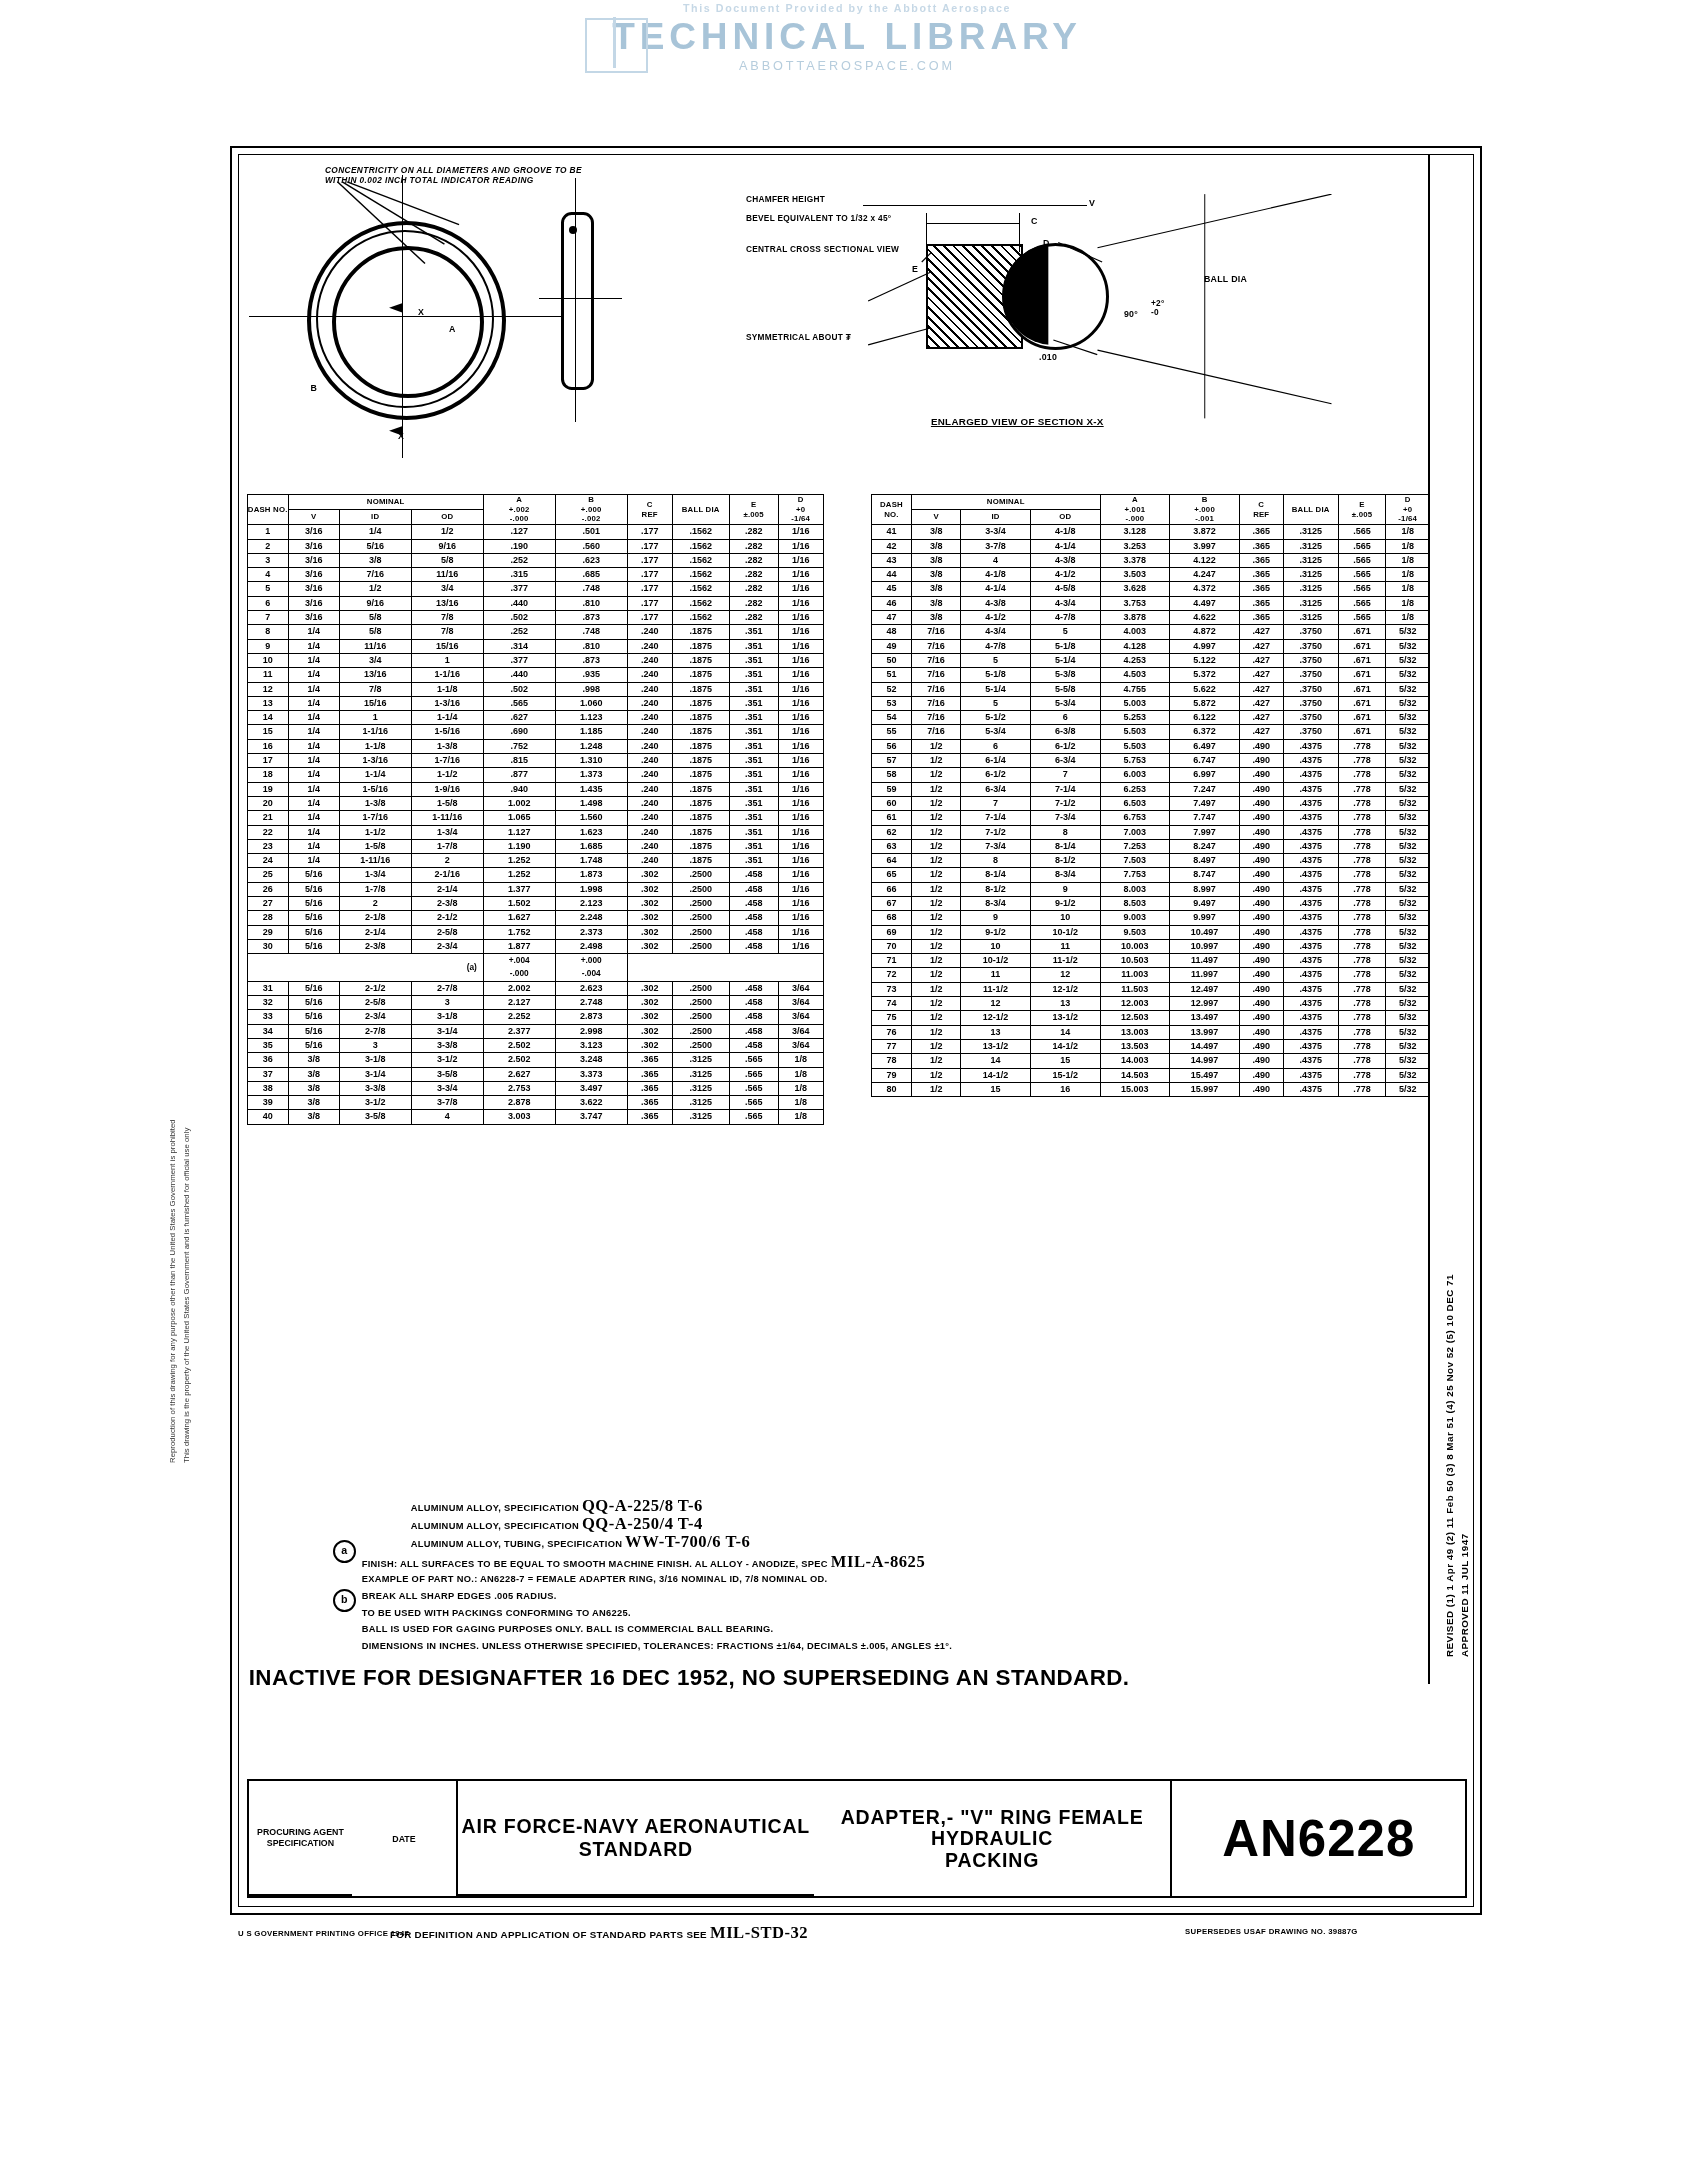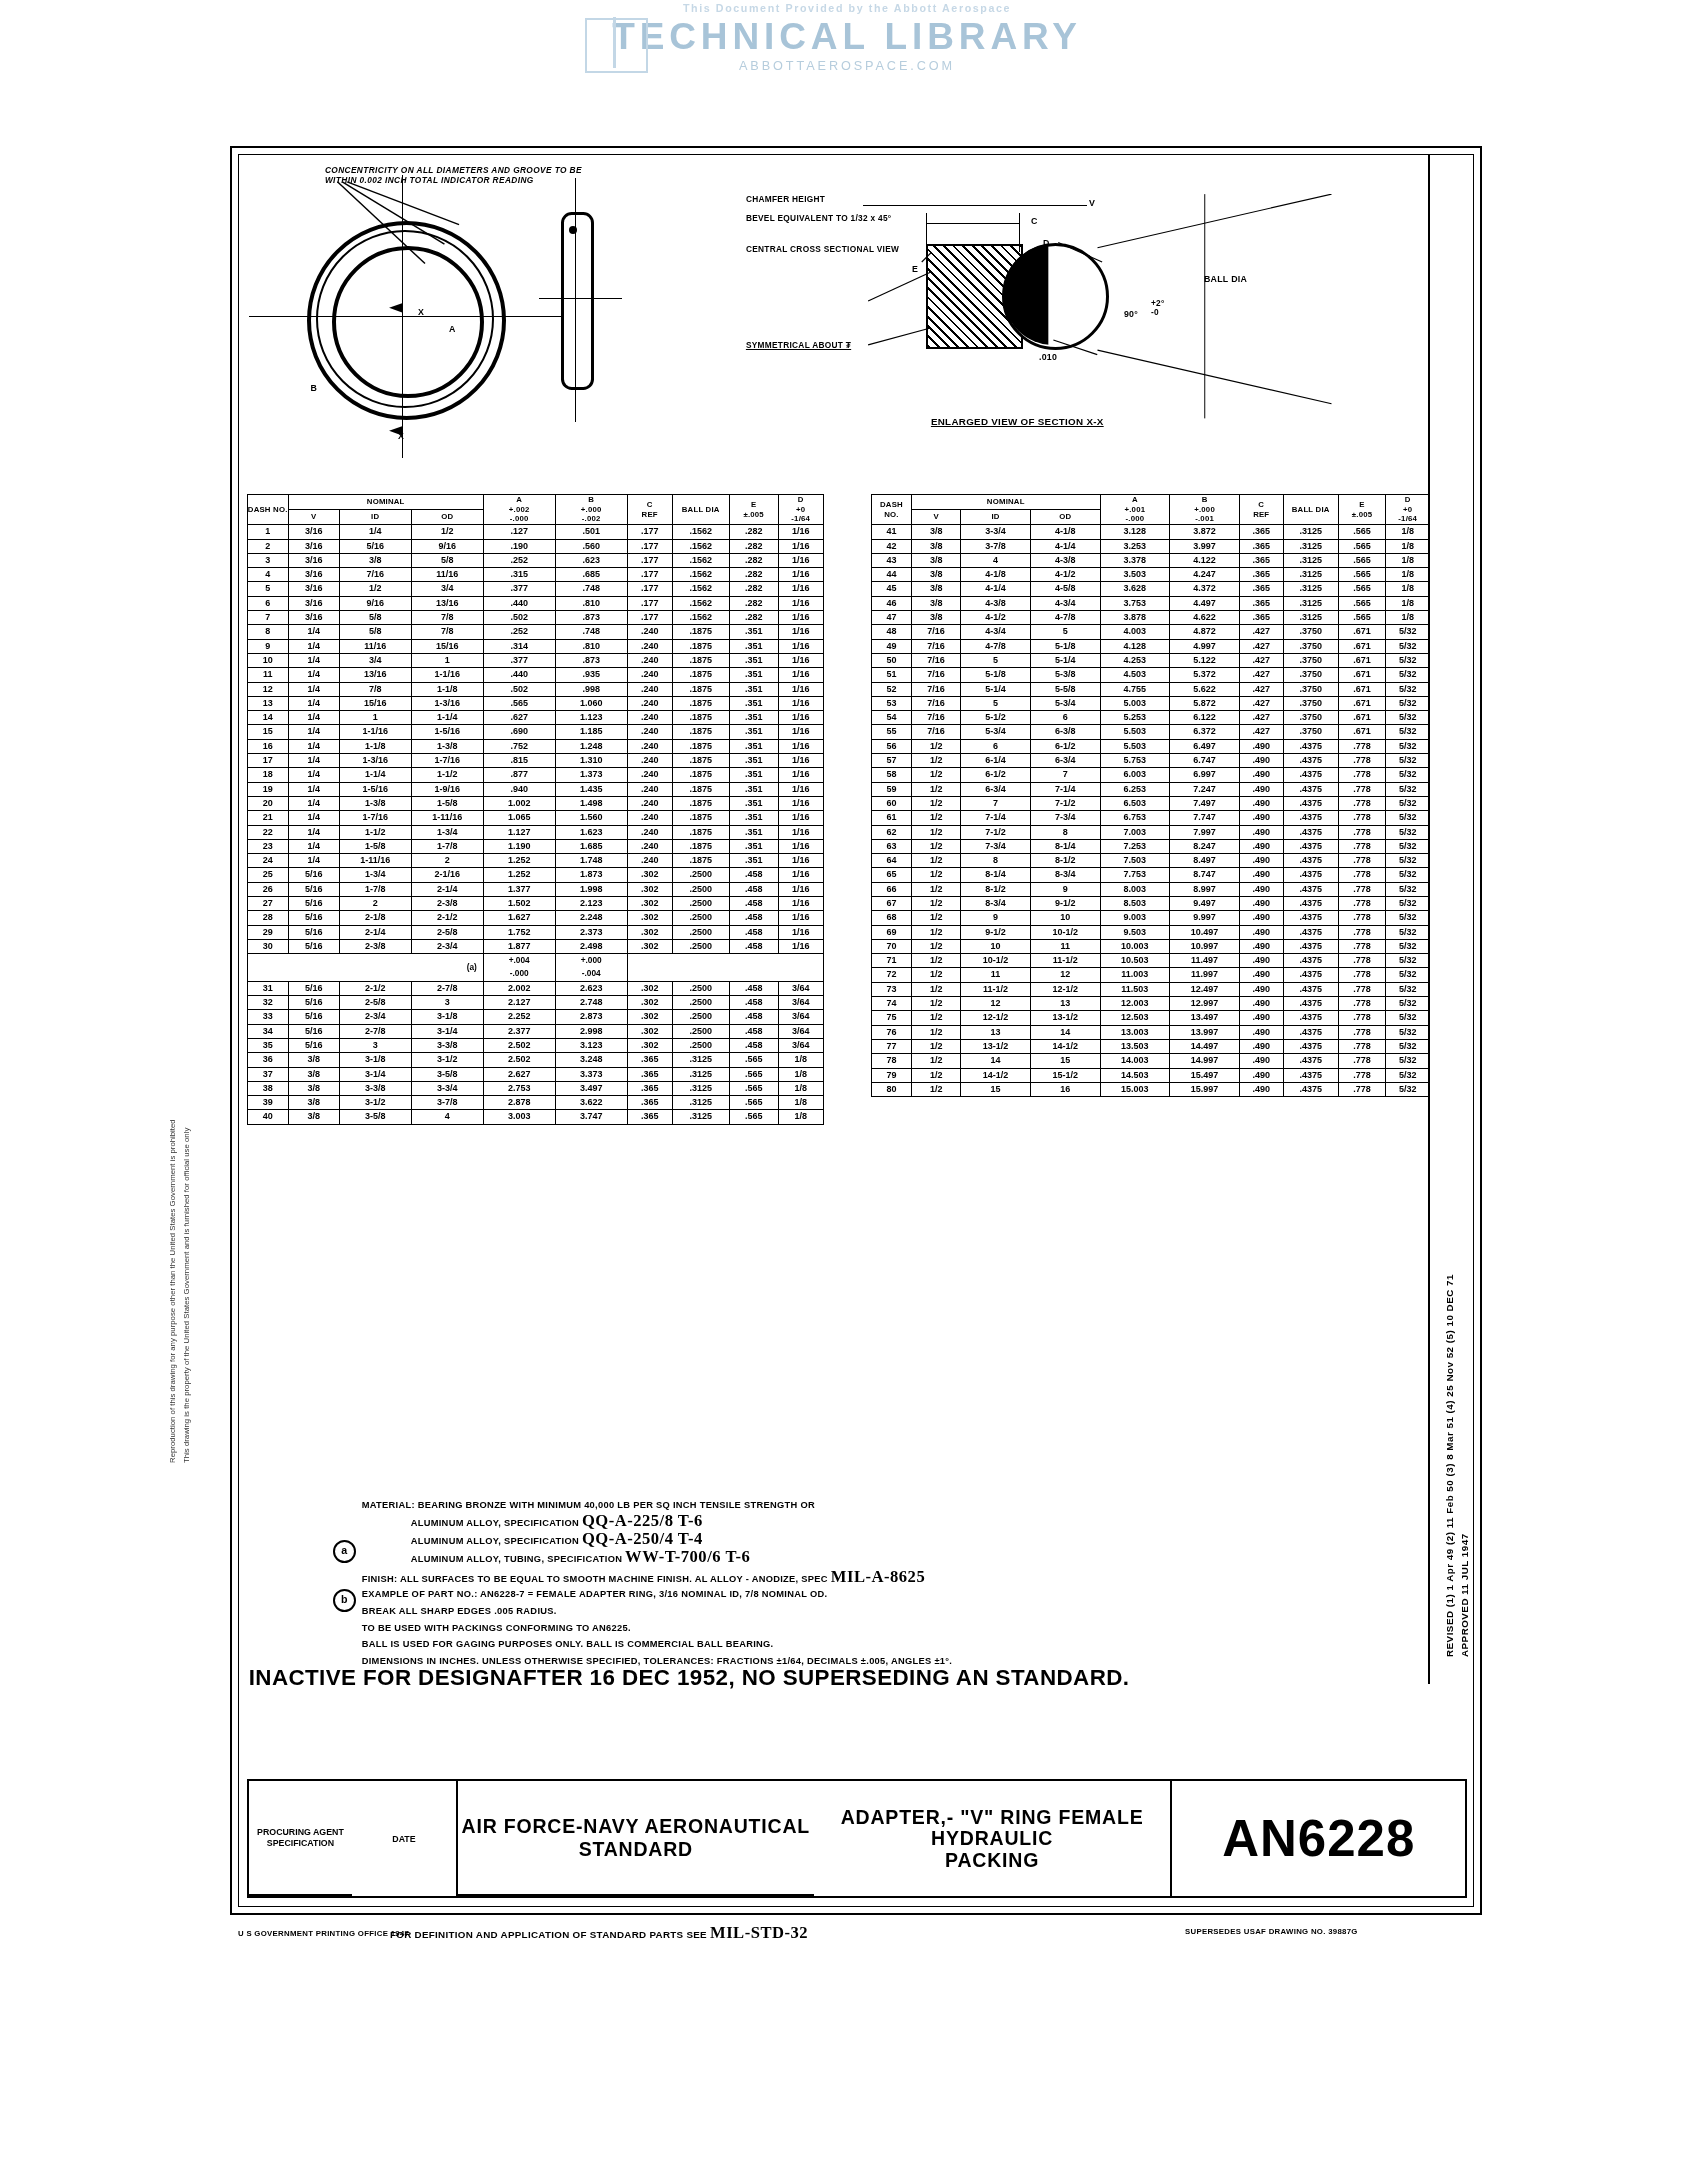--- a/index.html
+++ b/index.html
@@ -161,21 +161,21 @@
       <div class="dimline" style="left:117px;top:21.5px;width:224px;"></div>
 
       <div class="lbl" style="left:343px;top:14.6px;">V</div>
       <div class="lbl" style="left:285px;top:32px;">C</div>
       <div class="lbl" style="left:297px;top:54px;">D</div>
       <div class="lbl" style="left:166px;top:80px;">E</div>
 
       <div class="lbl lbl-i" style="left:0px;top:9.8px;width:117px;">CHAMFER HEIGHT</div>
       <div class="lbl lbl-i" style="left:0px;top:29px;width:117px;line-height:10.7px;">BEVEL EQUIVALENT TO 1/32 x 45°</div>
       <div class="lbl lbl-i" style="left:0px;top:60px;width:115px;line-height:10.7px;">CENTRAL CROSS SECTIONAL VIEW</div>
-      <div class="lbl lbl-i" style="left:0px;top:156px;width:107px;line-height:10.7px;text-decoration:underline;">SYMMETRICAL ABOUT ₮</div>
+      <div class="lbl lbl-i" style="left:0px;top:148px;width:107px;line-height:10.7px;">SYMMETRICAL ABOUT ₮</div>
       <div class="lbl" style="left:458px;top:90px;">BALL DIA</div>
       <div class="lbl" style="left:378px;top:125px;">90°</div>
       <div class="lbl lbl-i" style="left:405px;top:115px;line-height:8.8px;white-space:pre;">+2°
 -0</div>
       <div class="lbl" style="left:293px;top:168px;">.010</div>
       <div class="lbl" style="left:185px;top:232px;text-decoration:underline;font-size:9.8px;">ENLARGED VIEW OF SECTION X-X</div>
 
       <svg style="position:absolute;left:117px;top:39px;" width="254" height="195" viewBox="0 0 260 200">
         <line x1="60" y1="40" x2="70" y2="30" stroke="#000" stroke-width="1.2"></line>
         <line x1="5" y1="80" x2="70" y2="50" stroke="#000" stroke-width="1.2"></line>
@@ -1236,21 +1236,20 @@
               <td>.490</td>
               <td>.4375</td>
               <td>.778</td>
               <td>5/32</td>
             </tr>
           </tbody>
         </table>
   </div>
 
   <div id="notes">
-    <div class="n">MATERIAL:  BEARING BRONZE WITH MINIMUM 40,000 LB PER SQ INCH TENSILE STRENGTH OR</div>
     <div class="n" style="padding-left:164px;">
       <span>ALUMINUM ALLOY, SPECIFICATION</span>
       <span class="hand">QQ-A-225/8  T-6</span>
     </div>
     <div class="n" style="padding-left:164px;">
       <span>ALUMINUM ALLOY, SPECIFICATION</span>
       <span class="hand">QQ-A-250/4  T-4</span>
     </div>
     <div class="n" style="padding-left:164px;">
       <span>ALUMINUM ALLOY, TUBING, SPECIFICATION</span>

